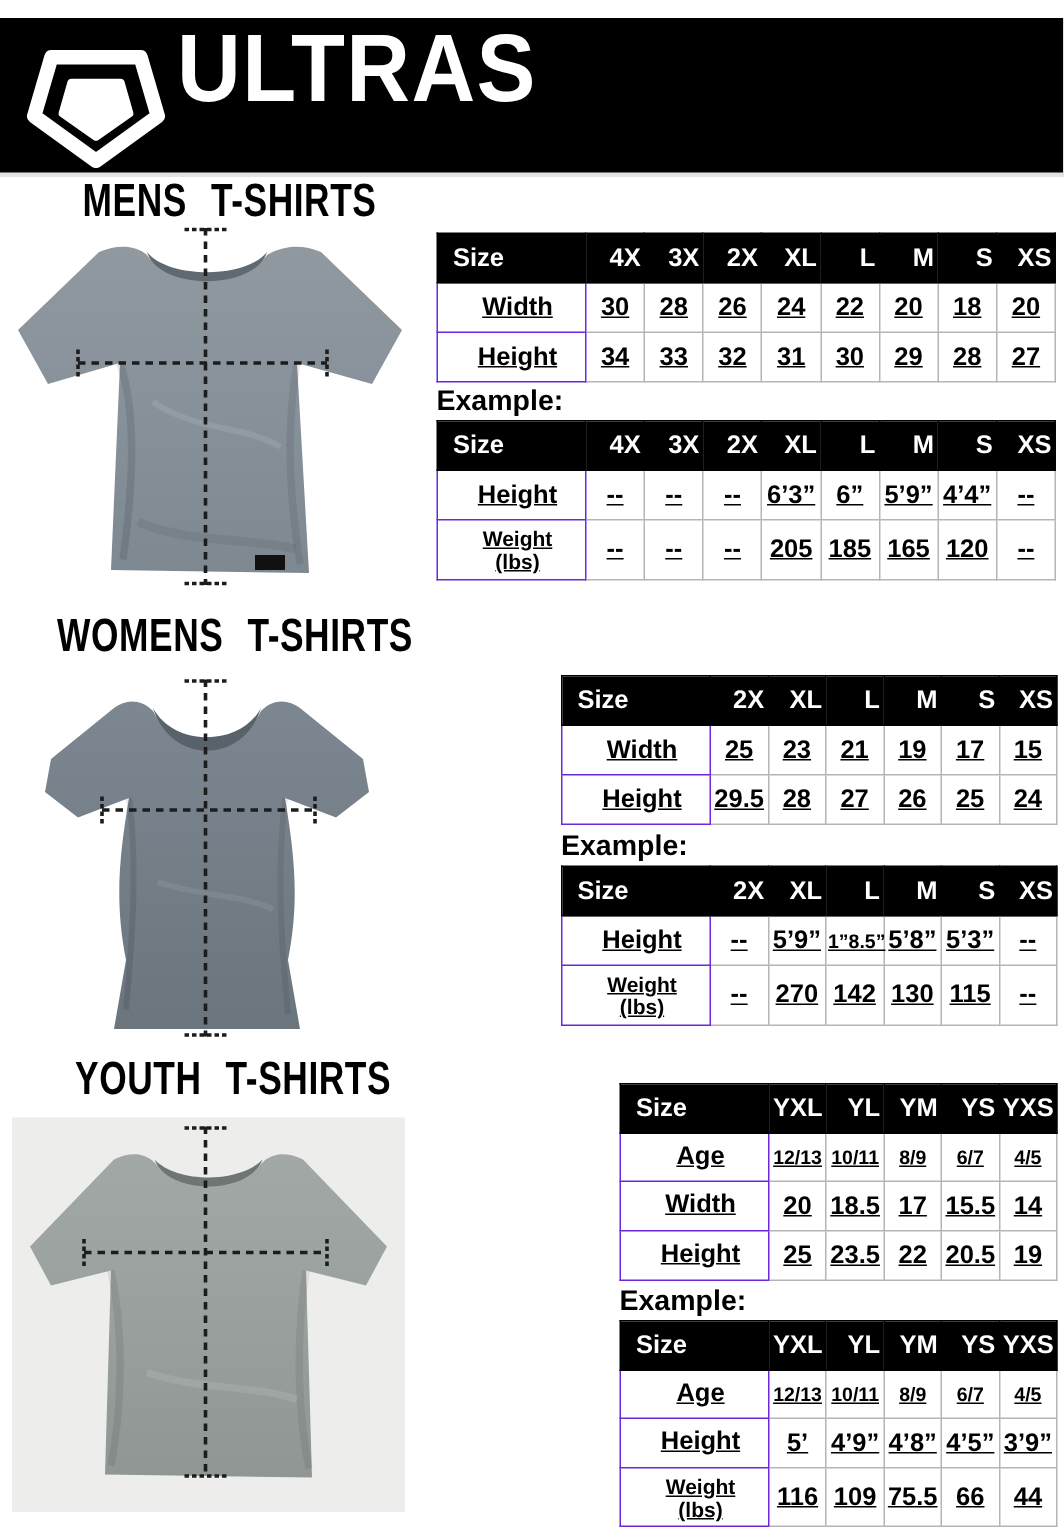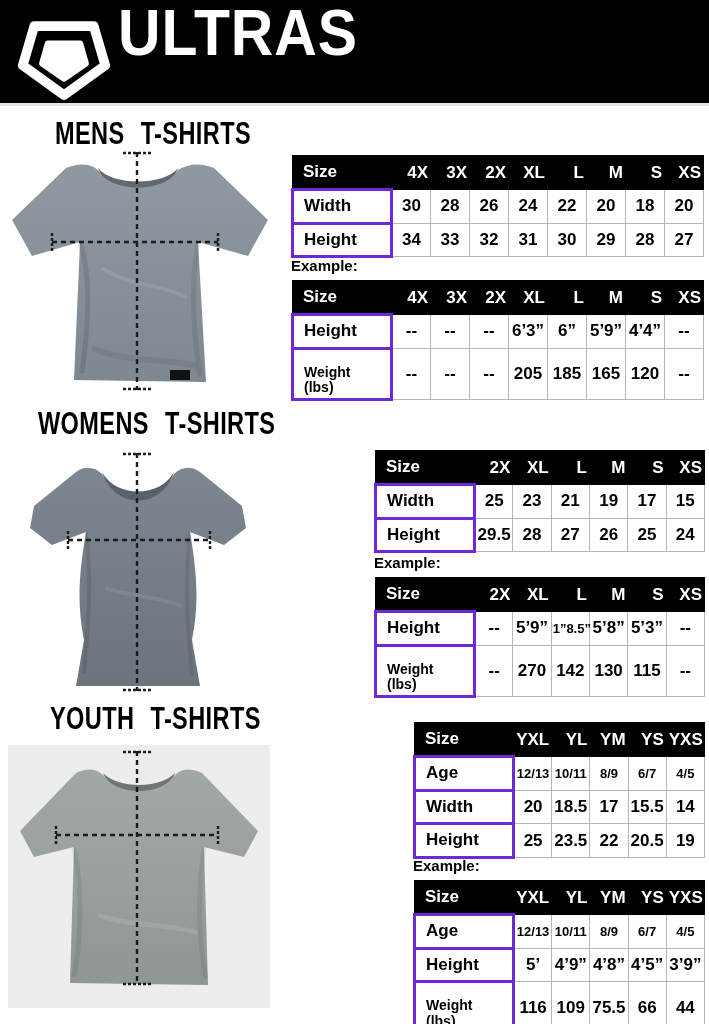--- a/index.html
+++ b/index.html
@@ -1,38 +1,38 @@
 <!DOCTYPE html>
 <html><head>
 <meta charset="utf-8">
 <style>
   html,body{margin:0;padding:0;background:#ffffff;}
   #page{
     position:relative;width:709px;height:1024px;overflow:hidden;
     background:#ffffff;font-family:"Liberation Sans",sans-serif;color:#000;
   }
   
-  .topbar{position:absolute;left:0;top:0;width:709px;height:103px;background:#000;border-bottom:3px solid #e3e3e3;}
+  .topbar{position:absolute;left:0;top:12px;width:709px;height:103px;background:#000;border-bottom:3px solid #e3e3e3;}
   .logo{position:absolute;left:16px;top:6px;}
   .brand{position:absolute;left:118px;top:-4px;font-size:64px;font-weight:bold;color:#fff;
          letter-spacing:1px;transform:scaleX(0.92);transform-origin:left top;}
   .site{position:absolute;left:120px;top:66px;font-size:27px;font-weight:bold;color:#fff;}
   
   .sec-title{position:absolute;font-size:31px;font-weight:bold;white-space:nowrap;
              transform:scaleX(0.76);transform-origin:left center;word-spacing:12px;letter-spacing:0.5px;}
-  .example{position:absolute;font-size:15px;font-weight:bold;}
+  .example{position:absolute;font-size:19px;font-weight:bold;}
   
-  .tblbox{position:absolute;}
+  .tblbox{position:absolute;text-decoration:underline;}
   table.sz{border-collapse:collapse;table-layout:fixed;width:100%;}
   table.sz thead th{background:#000;color:#fff;border:1px solid #000;font-size:17px;font-weight:bold;
                     padding:6px 2px;text-align:right;}
   table.sz thead th:first-child{text-align:left;padding-left:10px;width:86px;}
-  table.sz tbody th{background:#fff;border:3px solid #6d28d9;font-size:17px;font-weight:bold;
-                    text-align:left;padding:6px 2px 6px 10px;white-space:pre-line;line-height:1.1;}
-  table.sz tbody th.two-line{font-size:14px;padding-top:15px;padding-bottom:3px;}
+  table.sz tbody th{background:#fff;border:1px solid #6d28d9;font-size:17px;font-weight:bold;
+                    text-align:center;padding:6px 2px 6px 10px;white-space:pre-line;line-height:1.1;}
+  table.sz tbody th.two-line{font-size:14px;padding-top:5px;padding-bottom:3px;}
   table.sz tbody td{background:#fff;border:1px solid #b5b5b5;font-size:17px;font-weight:bold;
                     text-align:center;padding:6px 1px;}
   table.sz tbody td.small{font-size:13px;}
   
   .shirt{position:absolute;}
   .youthbg{position:absolute;left:8px;top:745px;width:262px;height:263px;background:#edeeec;}
 </style>
 </head>
 <body>
 

